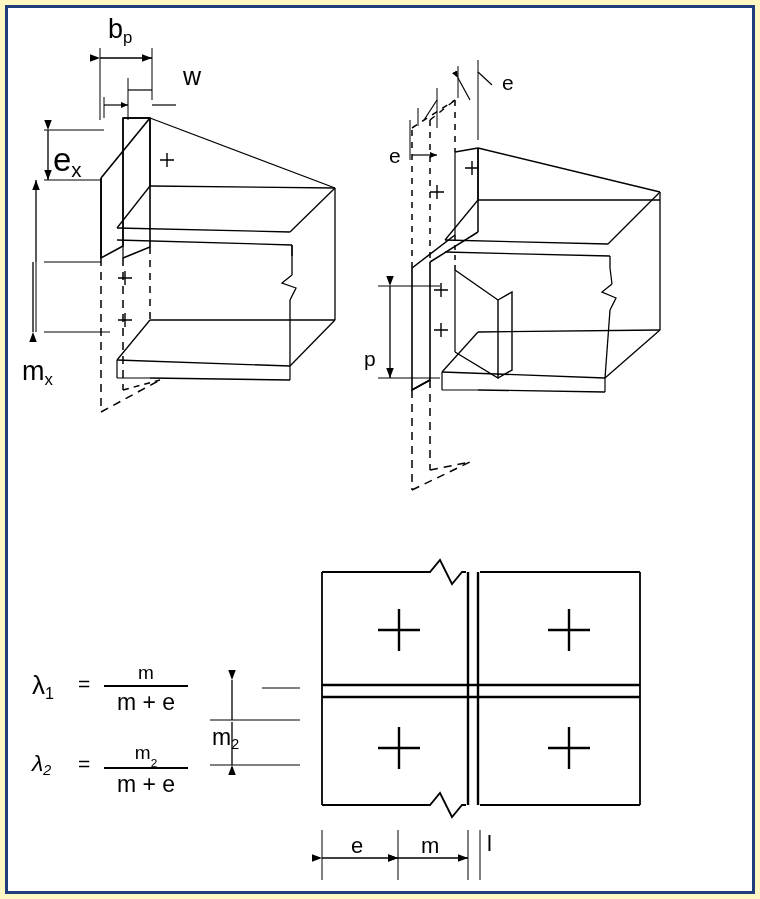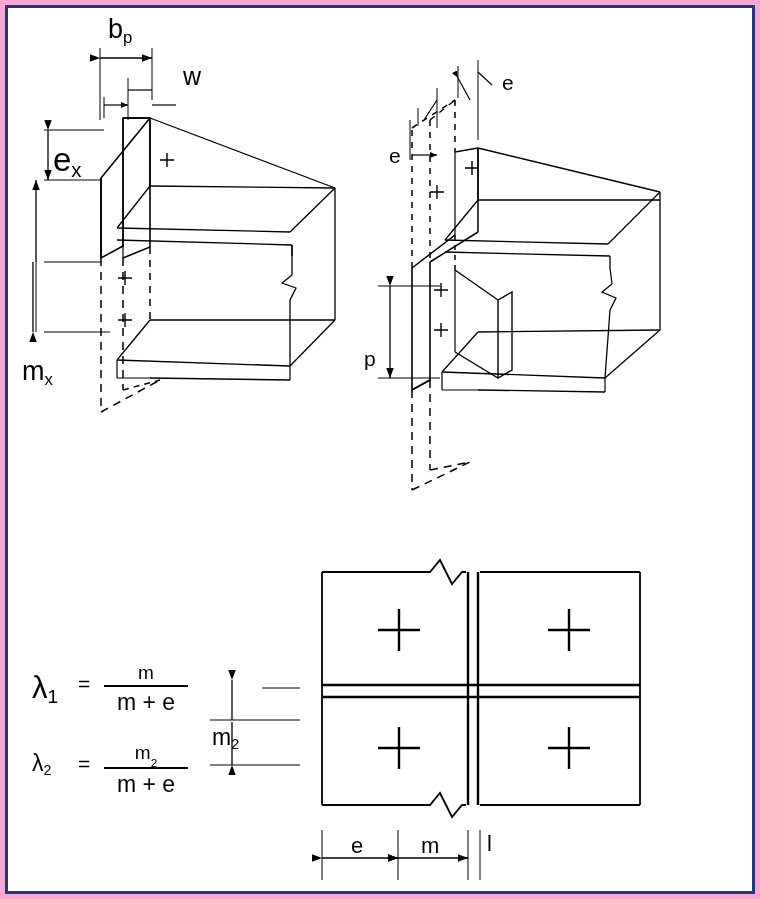--- a/index.html
+++ b/index.html
@@ -7,21 +7,21 @@
     padding: 0;
     background: #ffffff;
   }
   body {
     font-family: "Liberation Sans", sans-serif;
   }
   #page {
     position: relative;
     width: 760px;
     height: 899px;
-    background: #f9a8d4;
+    background: #fef9c3;
     box-sizing: border-box;
     overflow: hidden;
   }
   .frame {
     position: absolute;
     left: 5px;
     top: 5px;
     width: 750px;
     height: 889px;
     border: 3px solid #1f3d7a;
@@ -285,27 +285,27 @@
   <div class="lbl" style="left:364px; top:348px; font-size:21px;">p</div>
 
   <div class="lbl" style="left:351px; top:835px; font-size:22px;">e</div>
 
   <div class="lbl" style="left:421px; top:835px; font-size:22px;">m</div>
 
   <div class="lbl" style="left:487px; top:833px; font-size:22px;">l</div>
 
   <div class="lbl" style="left:212px; top:726px; font-size:23px;"><span>m</span><sub>2</sub></div>
 
-  <div class="lbl" style="left:32px; top:672px; font-size:31px;"><span>λ</span><sub>1</sub></div>
+  <div class="lbl" style="left:32px; top:672px; font-size:26px;"><span>λ</span><sub>1</sub></div>
   <div class="lbl" style="left:78px; top:673px; font-size:21px;">=</div>
   <div class="frac" style="left:104px; top:662px; width:84px;">
     <span class="num">m</span>
     <span class="den">m + e</span>
   </div>
 
-  <div class="lbl" style="left:32px; top:752px; font-size:23px;"><span>λ</span><sub>2</sub></div>
+  <div class="lbl" style="left:32px; top:752px; font-size:23px;font-style:italic;"><span>λ</span><sub>2</sub></div>
   <div class="lbl" style="left:78px; top:753px; font-size:21px;">=</div>
   <div class="frac" style="left:104px; top:742px; width:84px;">
     <span class="num"><span>m</span><sub style="font-size:0.62em; position:relative; top:0.28em;">2</sub></span>
     <span class="den">m + e</span>
   </div>
 
 </div>
 
 </body></html>

